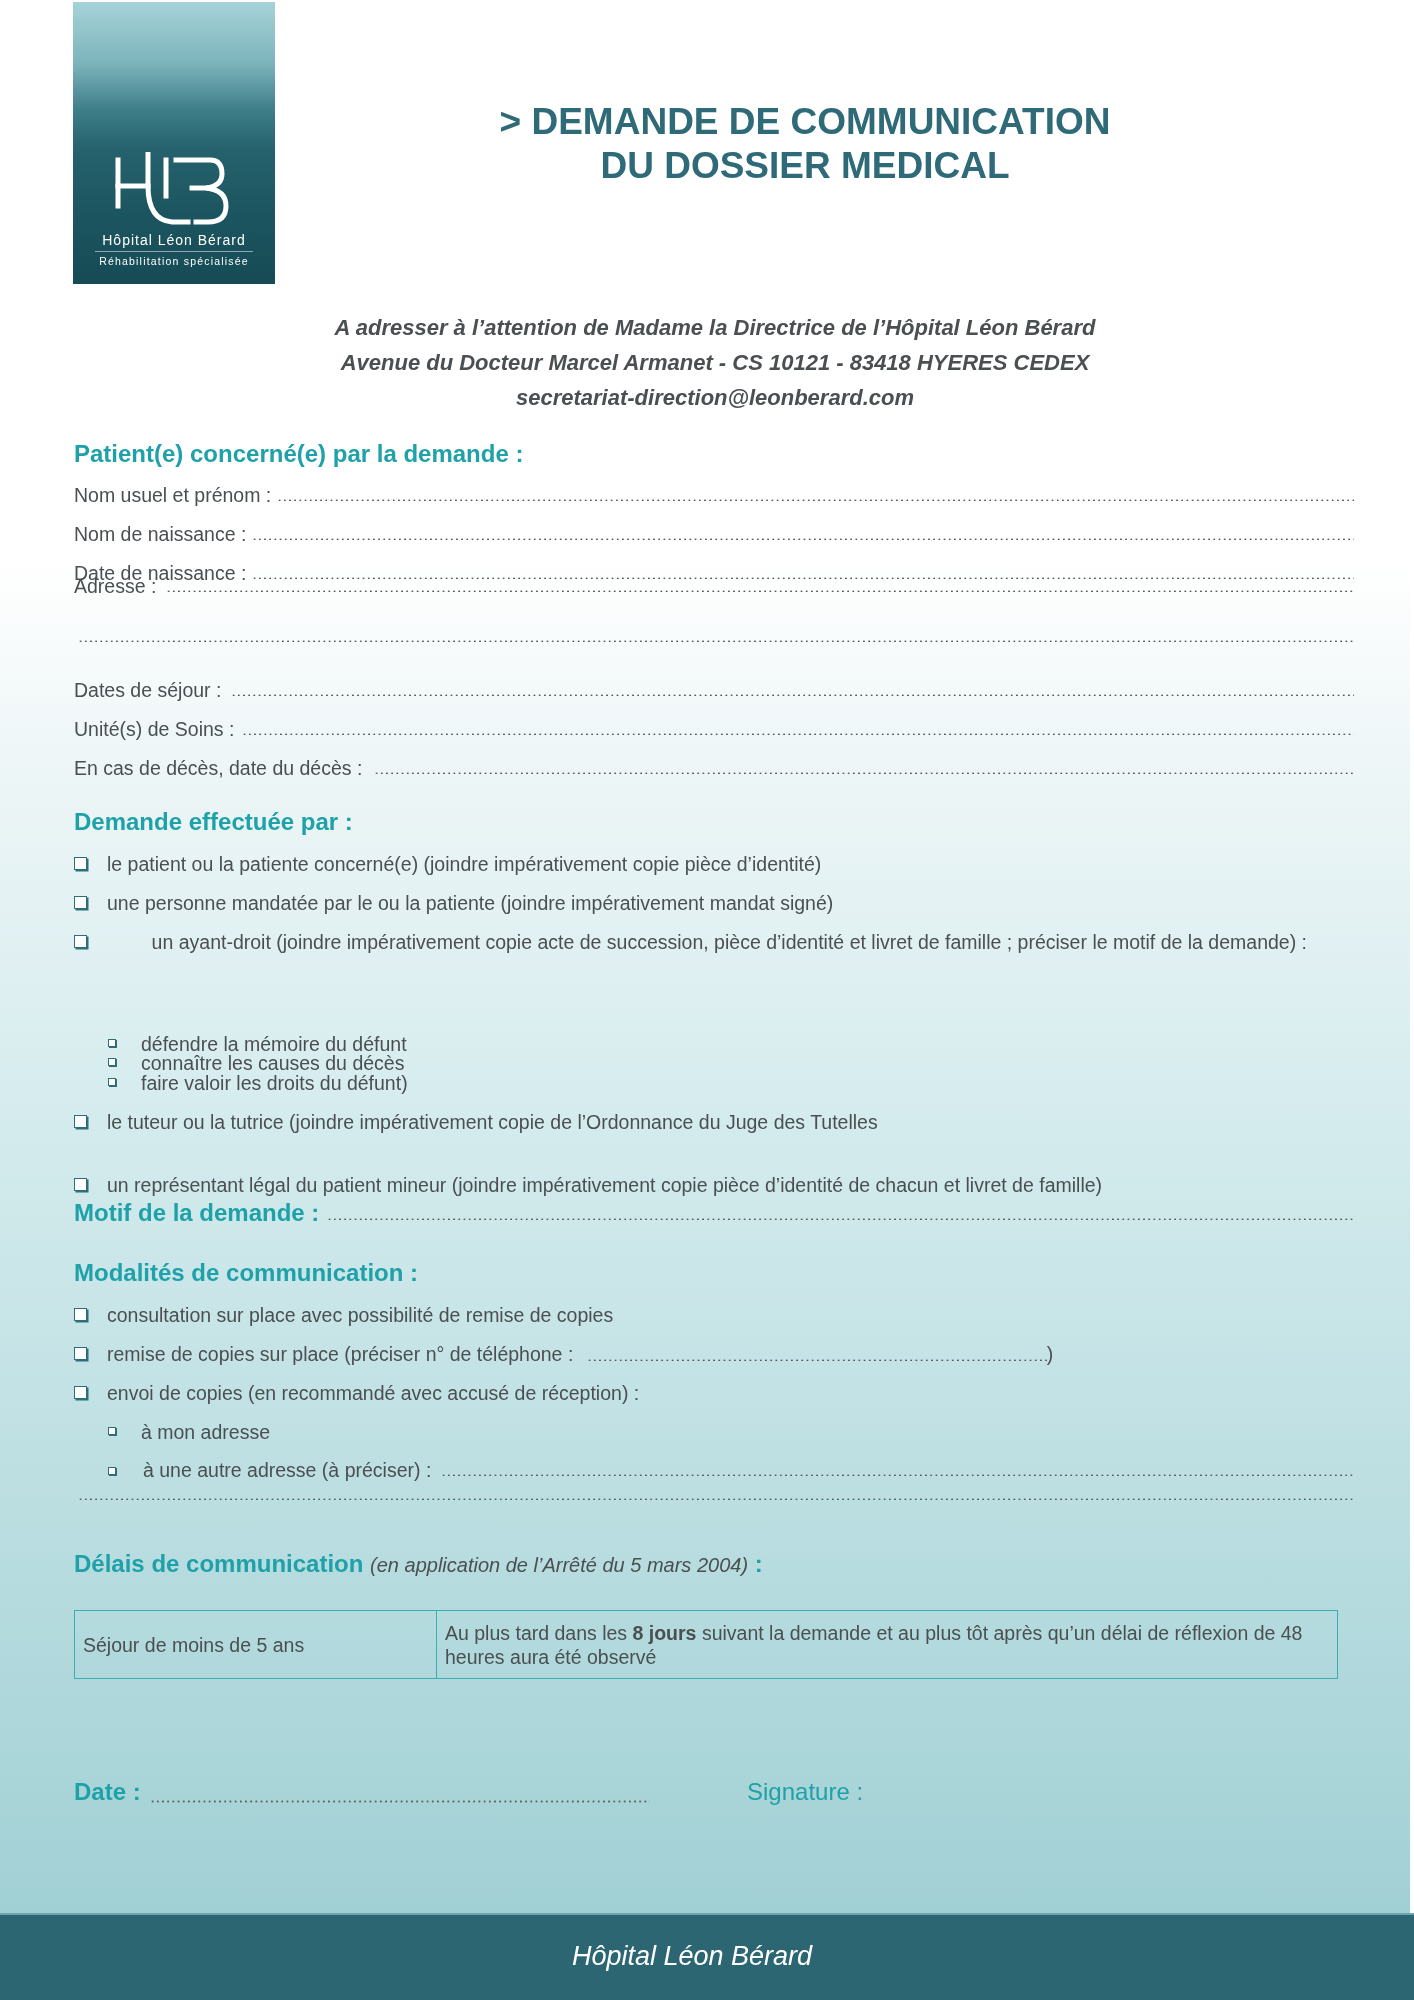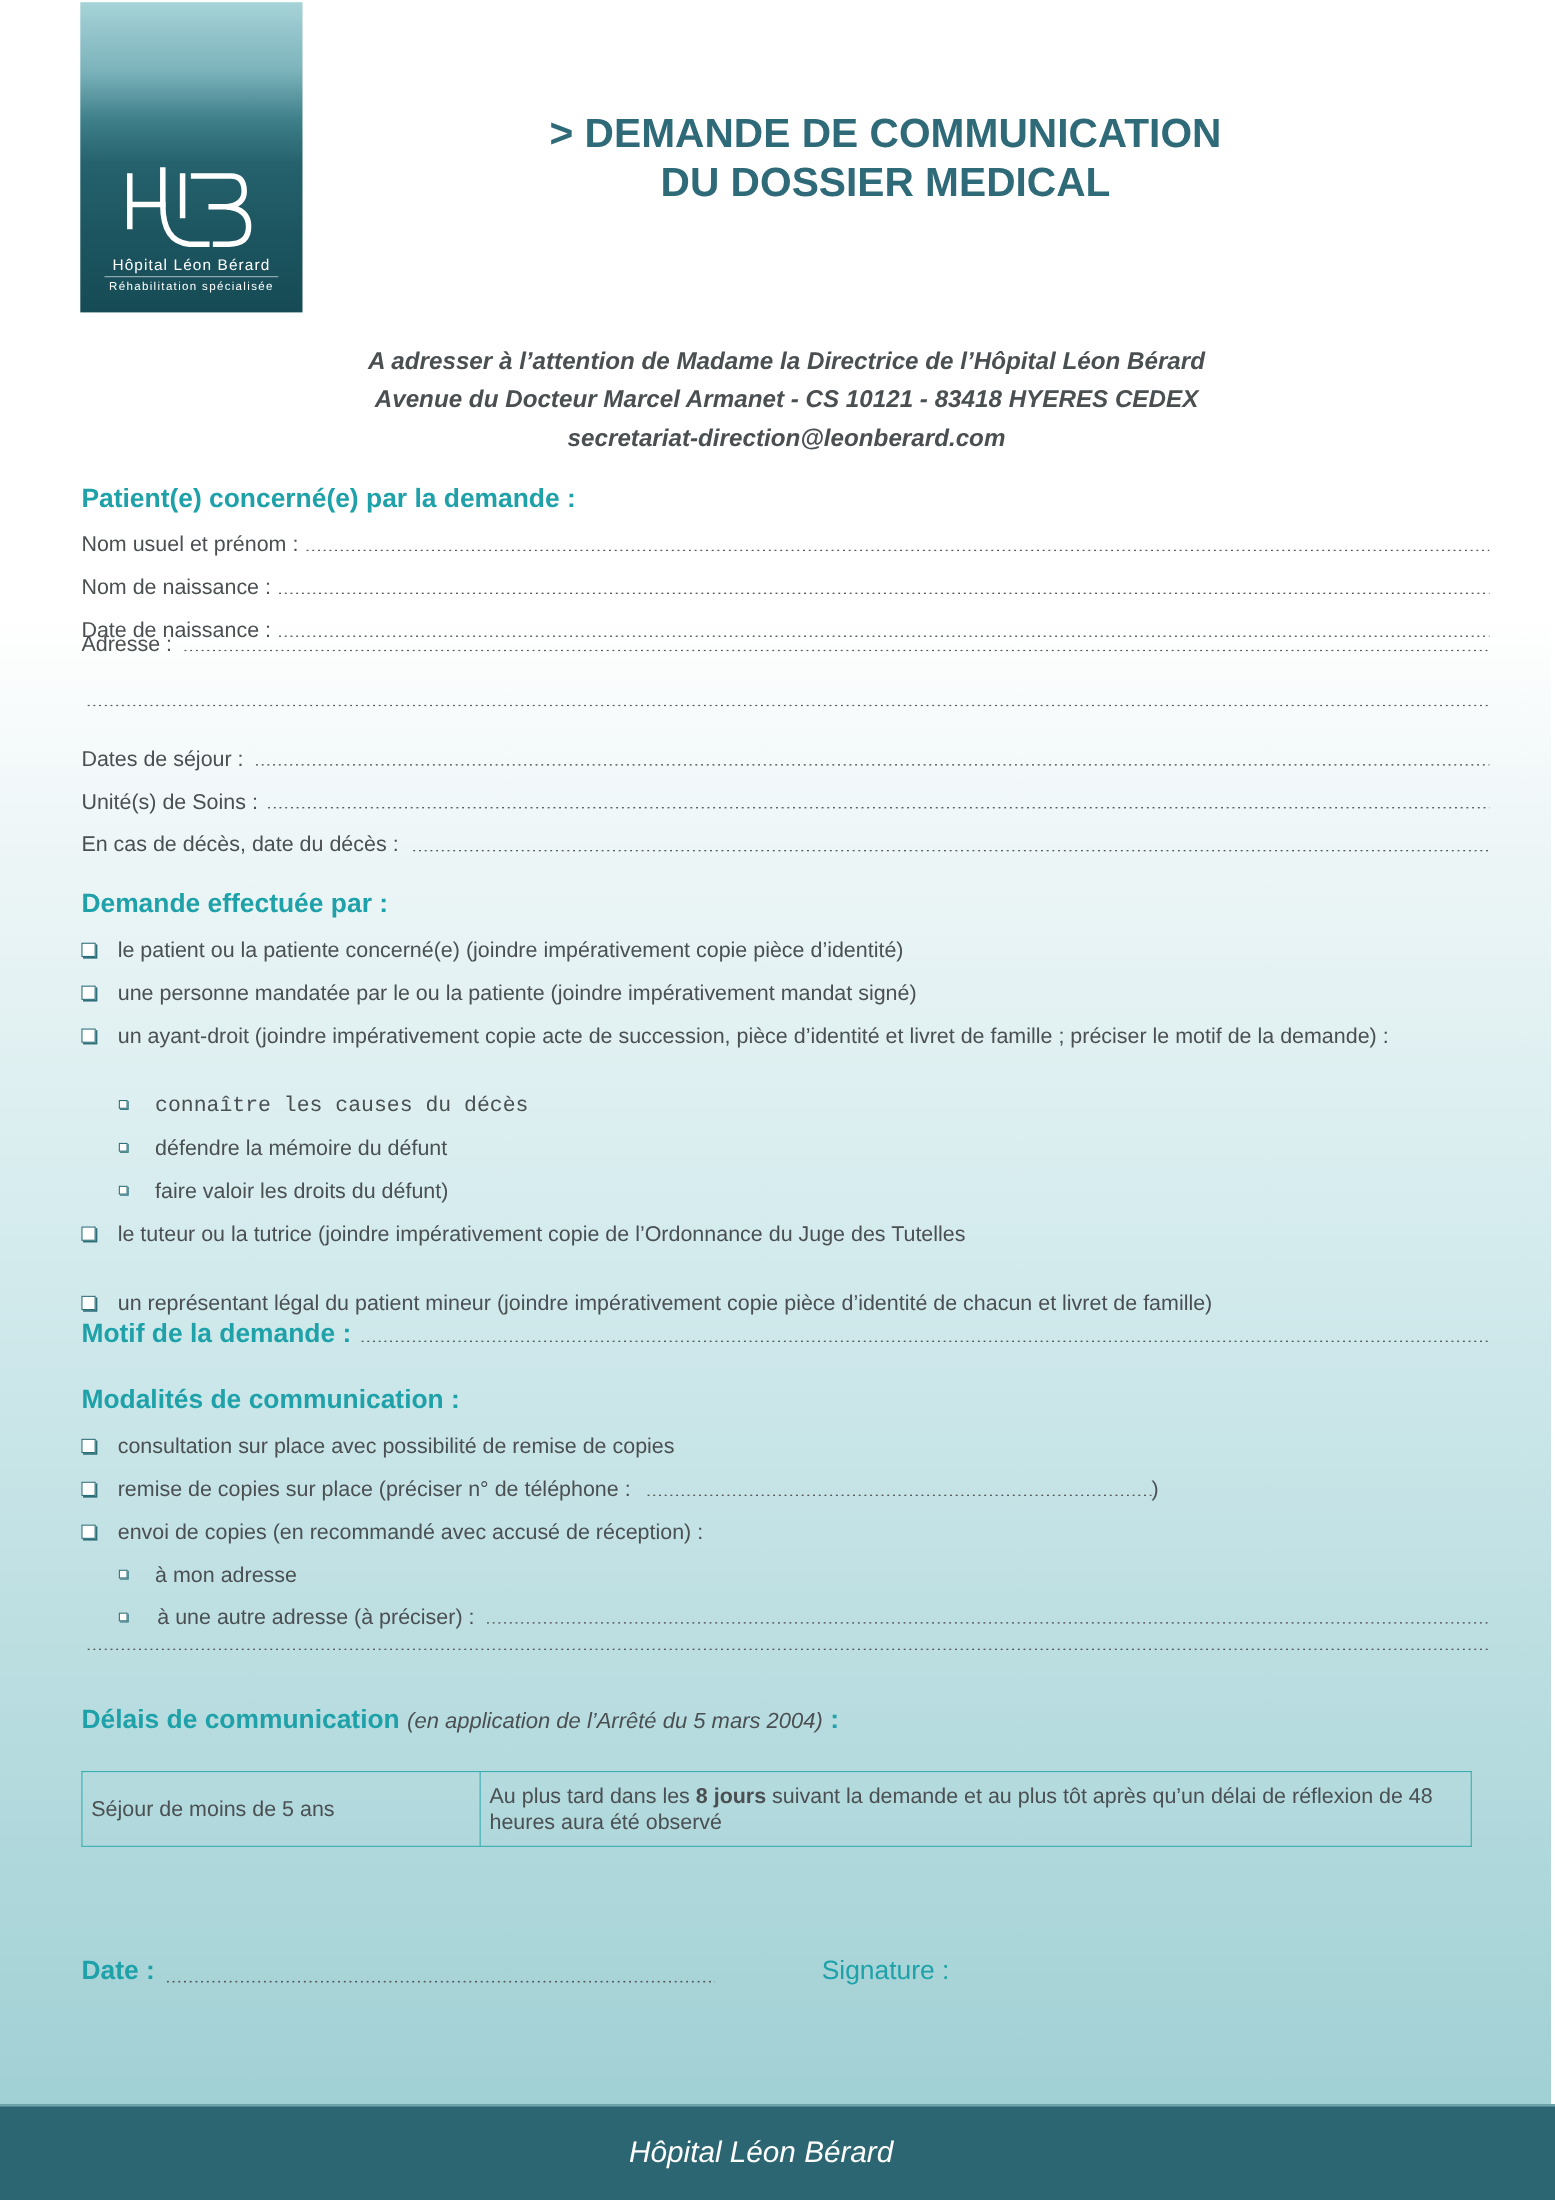--- a/index.html
+++ b/index.html
@@ -151,25 +151,25 @@
 <div class="h" style="top:808px;">Demande effectuée par :</div>
 
 <div class="cb-item" style="top:852px;">
   <span class="cb"></span>
   <span class="txt">le patient ou la patiente concerné(e) (joindre impérativement copie pièce d’identité)</span>
 </div>
 <div class="cb-item" style="top:891px;">
   <span class="cb"></span>
   <span class="txt">une personne mandatée par le ou la patiente (joindre impérativement mandat signé)</span>
 </div>
-<div class="cb-item" style="top:930px;">
+<div class="cb-item" style="top:930px;text-align:right;">
   <span class="cb"></span>
   <span class="txt" style="width:1200px;">un ayant-droit (joindre impérativement copie acte de succession, pièce d’identité et livret de famille ; préciser le motif de la demande) :</span>
 </div>
-<div class="cb-item cb-sub" style="top:993px;font-family:Liberation Mono, monospace;">
+<div class="cb-item cb-sub" style="top:1051px;">
   <span class="cb"></span>
   <span class="txt">connaître les causes du décès</span>
 </div>
 <div class="cb-item cb-sub" style="top:1032px;">
   <span class="cb"></span>
   <span class="txt">défendre la mémoire du défunt</span>
 </div>
 <div class="cb-item cb-sub" style="top:1071px;">
   <span class="cb"></span>
   <span class="txt">faire valoir les droits du défunt)</span>

